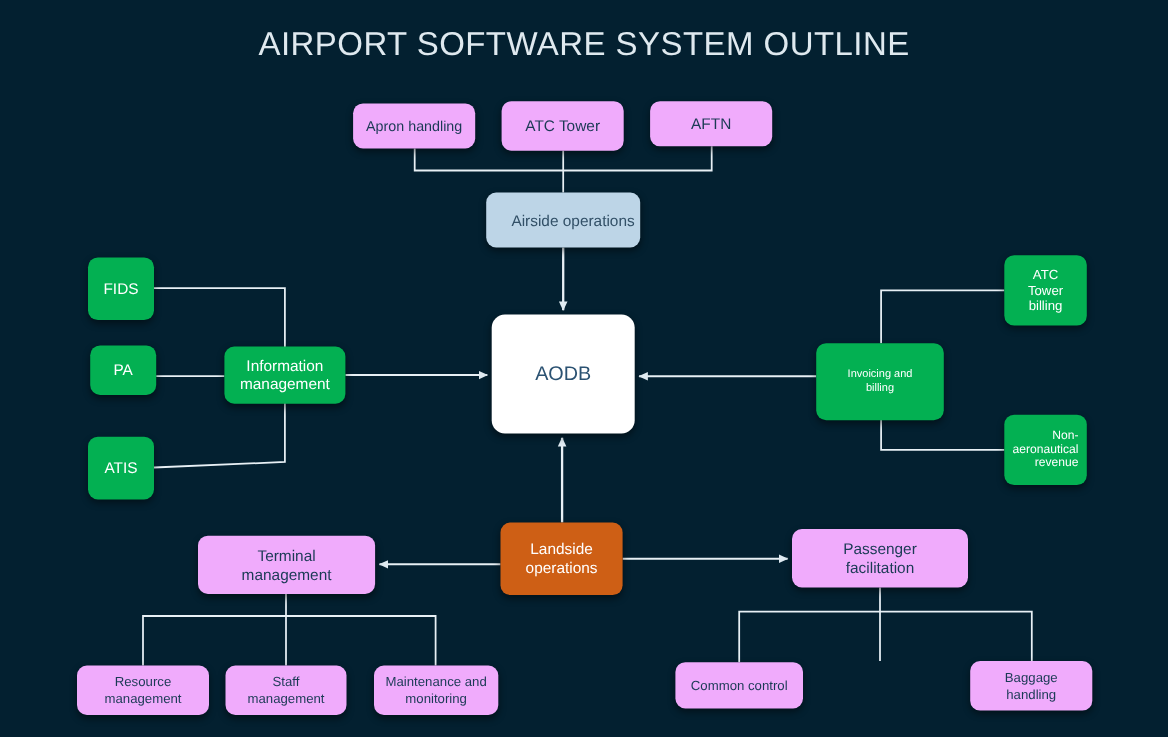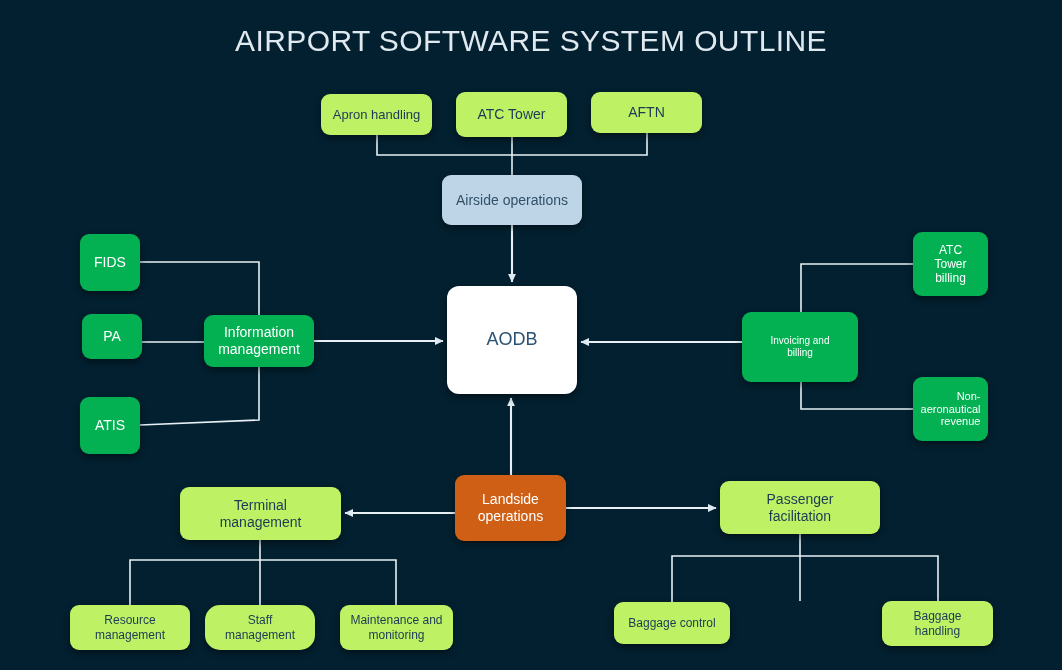--- a/index.html
+++ b/index.html
@@ -46,22 +46,22 @@
     display: flex;
     align-items: center;
     justify-content: center;
     text-align: center;
     border-radius: 9px;
     line-height: 1.18;
     box-shadow: 0 3px 7px rgba(0,0,0,0.45);
     padding: 2px 5px;
     white-space: pre-line;
   }
-  .blue-mid   { background: #bef264; color: #1b3a55; }
-  .blue-pale  { background: #bdd5e7; color: #325067; }
+  .blue-mid   { background: #f0abfc; color: #1b3a55; }
+  .blue-pale  { background: #bdd5e7; color: #325067; justify-content: flex-end; }
   .green      { background: #03b052; color: #ffffff; }
   .orange     { background: #ce5f15; color: #ffffff; }
   .white      { background: #ffffff; color: #2b5272; }
 </style>
 </head>
 <body>
 
 <div id="canvas">
 
   <div id="title">AIRPORT SOFTWARE SYSTEM OUTLINE</div>
@@ -167,32 +167,32 @@
   <div class="node blue-mid" style="left:720px;top:481px;width:160px;height:53px;font-size:14px;">
     <span>Passenger
 facilitation</span>
   </div>
 
   <div class="node blue-mid" style="left:70px;top:605px;width:120px;height:45px;font-size:12px;">
     <span>Resource
 management</span>
   </div>
 
-  <div class="node blue-mid" style="left:205px;top:605px;width:110px;height:45px;font-size:12px;border-radius:15px;">
+  <div class="node blue-mid" style="left:205px;top:605px;width:110px;height:45px;font-size:12px;">
     <span>Staff
 management</span>
   </div>
 
   <div class="node blue-mid" style="left:340px;top:605px;width:113px;height:45px;font-size:12px;">
     <span>Maintenance and
 monitoring</span>
   </div>
 
   <div class="node blue-mid" style="left:614px;top:602px;width:116px;height:42px;font-size:12px;">
-    <span>Baggage control</span>
+    <span>Common control</span>
   </div>
 
 
   <div class="node blue-mid" style="left:882px;top:601px;width:111px;height:45px;font-size:12px;">
     <span>Baggage
 handling</span>
   </div>
 
 </div>
 

